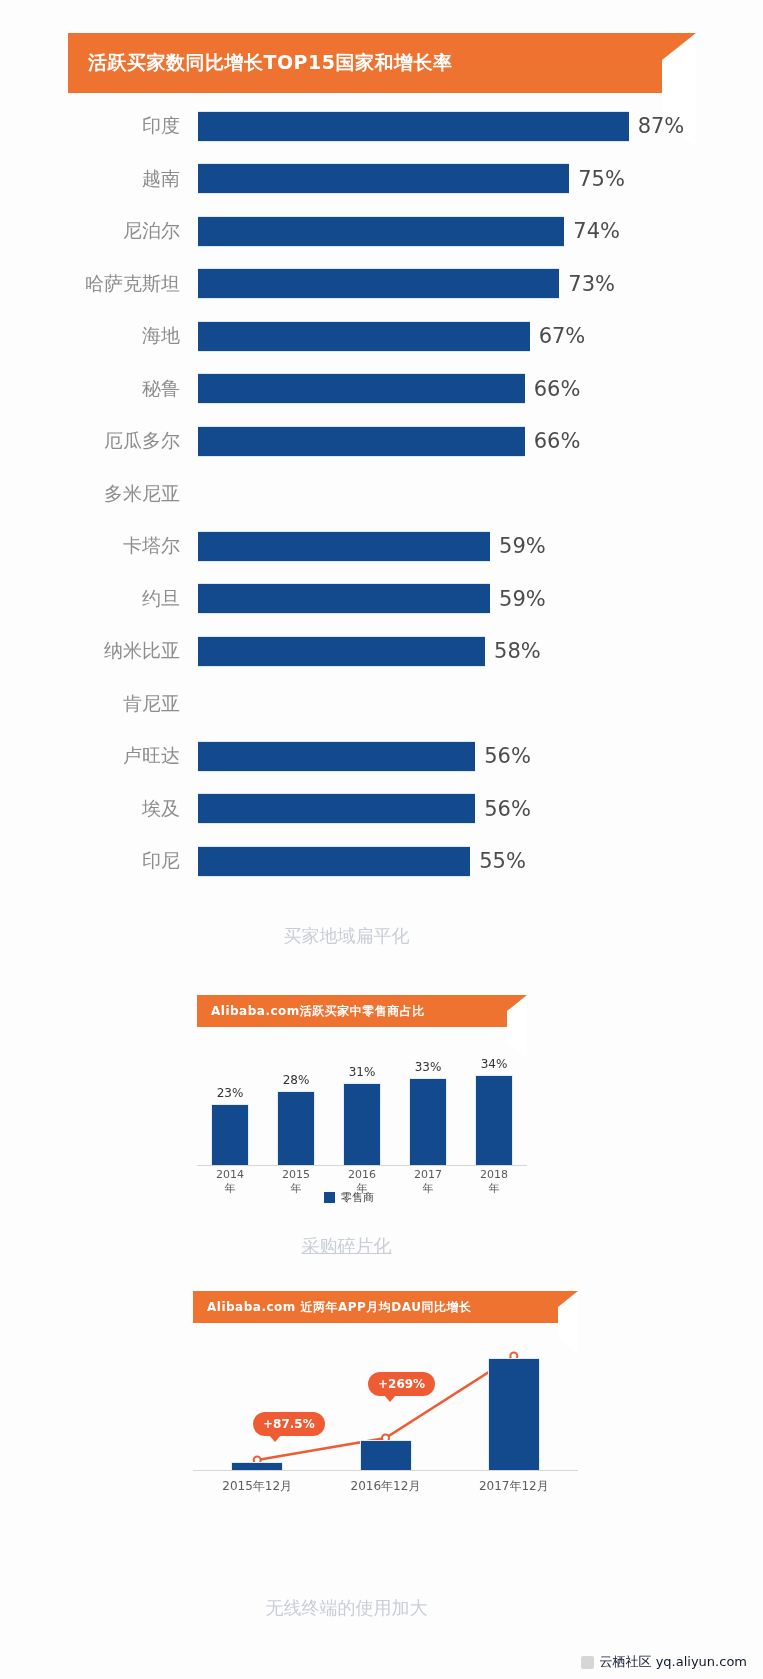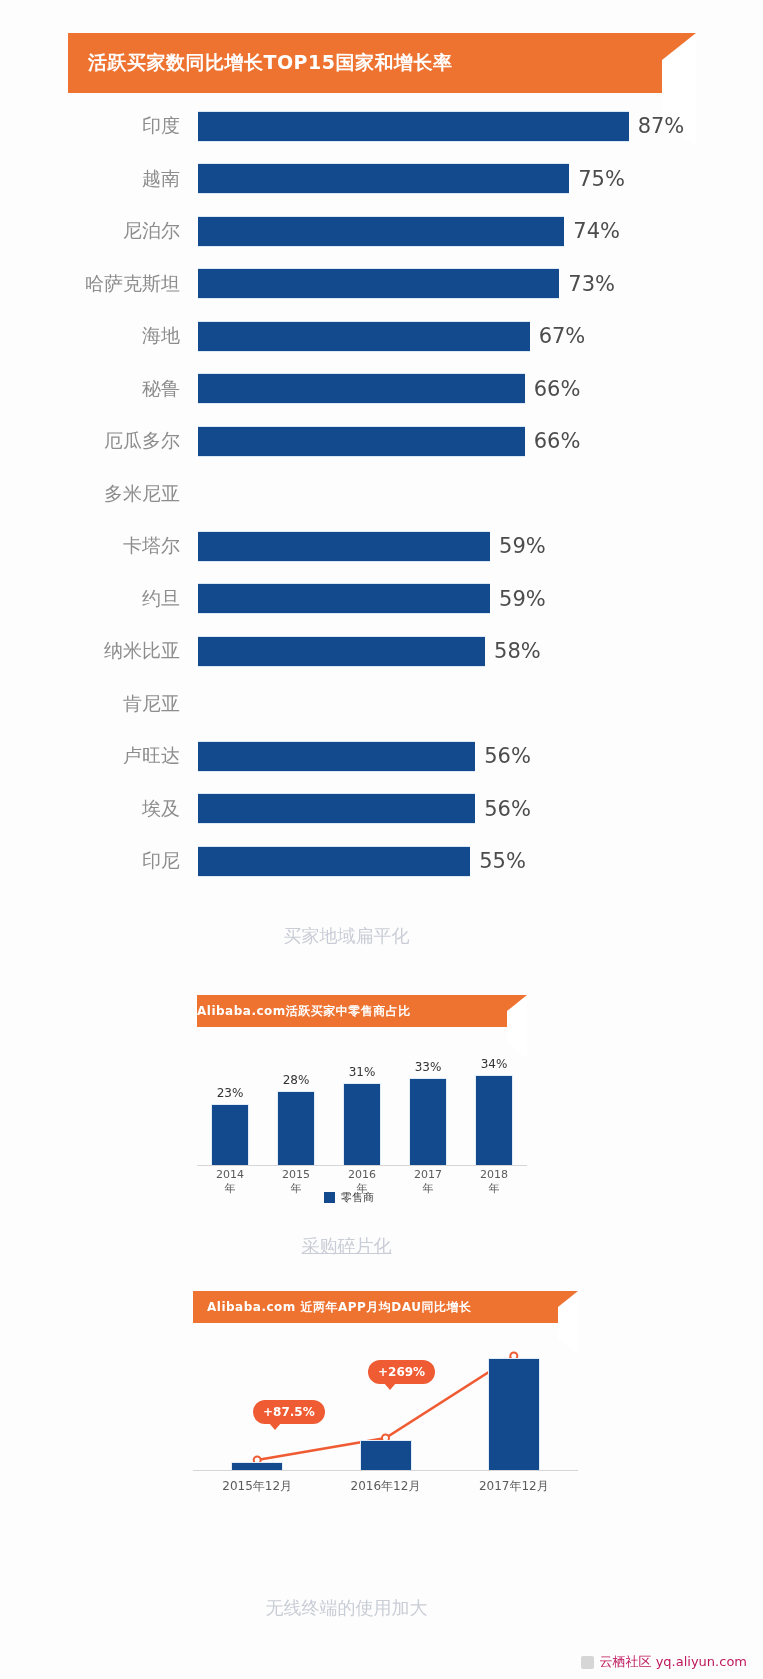--- a/index.html
+++ b/index.html
@@ -112,20 +112,21 @@
   #caption-2 { top: 1234px; text-decoration: underline; }
   #caption-3 { top: 1596px; }
 
   
   #banner-retail {
     position: absolute;
     left: 197px; top: 995px;
     width: 330px; height: 32px;
   }
   #banner-retail .ribbon-title {
+    margin-left: 14px;
     font-size: 12px;
   }
   #banner-retail .ribbon-notch {
     border-width: 16px 20px 16px 0;
     border-color: transparent #ffffff transparent transparent;
   }
 
   #vbar-chart {
     position: absolute;
     left: 197px; top: 1036px;
@@ -237,20 +238,21 @@
   }
   .dau-callout {
     position: absolute;
     background: #ef5b33;
     color: #ffffff;
     font-size: 12px;
     font-weight: bold;
     padding: 5px 10px;
     border-radius: 13px;
     white-space: nowrap;
+    margin-top: 12px;
   }
   .dau-callout::after {
     content: "";
     position: absolute;
     left: 16px;
     bottom: -6px;
     width: 0; height: 0;
     border-style: solid;
     border-width: 7px 6px 0 6px;
     border-color: #ef5b33 transparent transparent transparent;
@@ -268,21 +270,21 @@
   }
 
   
   #watermark {
     position: absolute;
     right: 16px;
     bottom: 8px;
     display: flex;
     align-items: center;
     gap: 6px;
-    color: #be185d;
+    color: #0f172a;
     font-size: 13px;
   }
   .wm-mark {
     width: 13px; height: 13px;
     background: #d6d6d6;
     border-radius: 2px;
   }
 </style>
 </head>
 <body>

